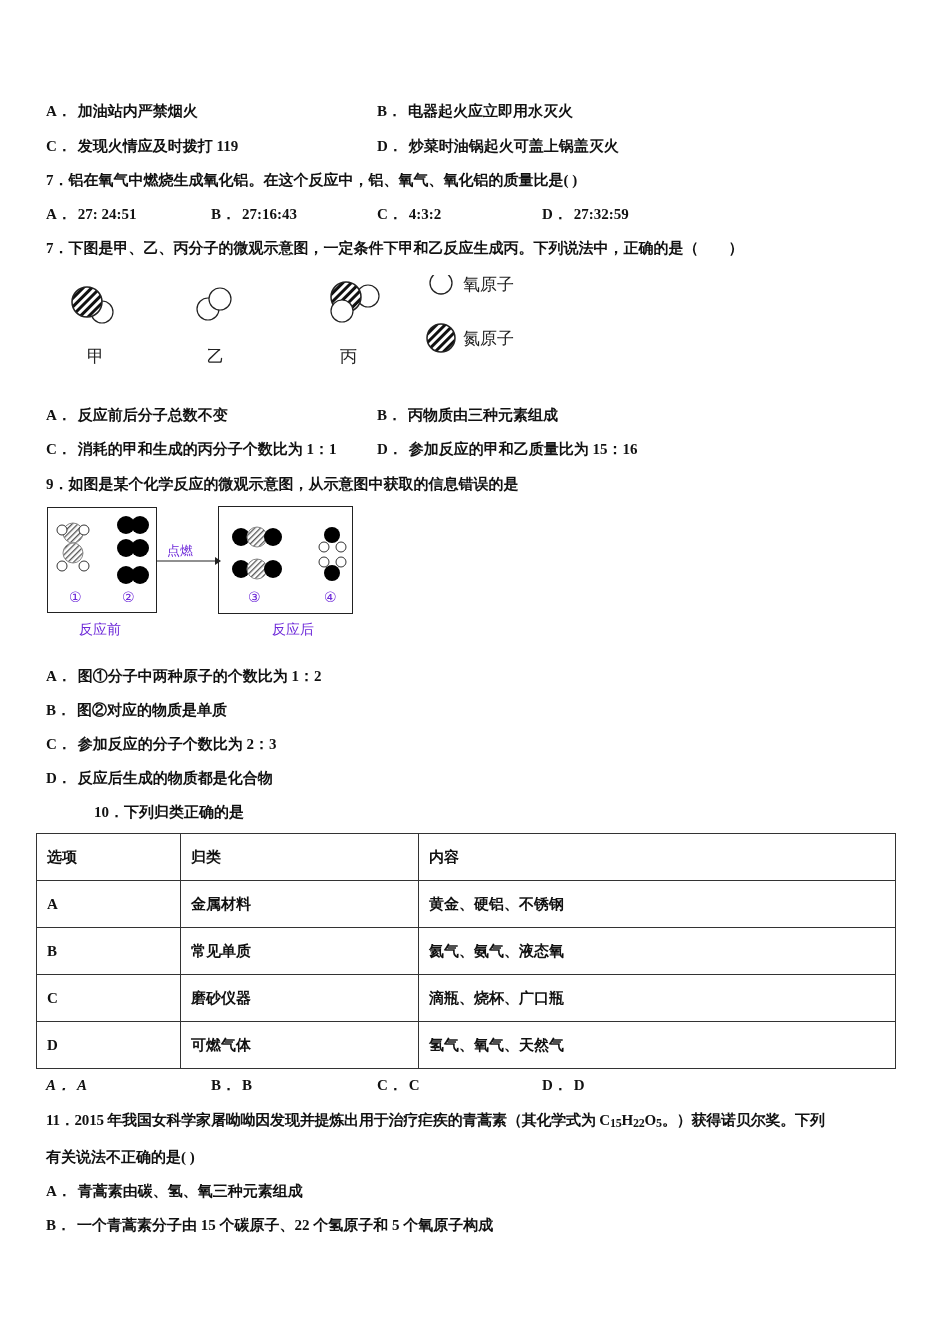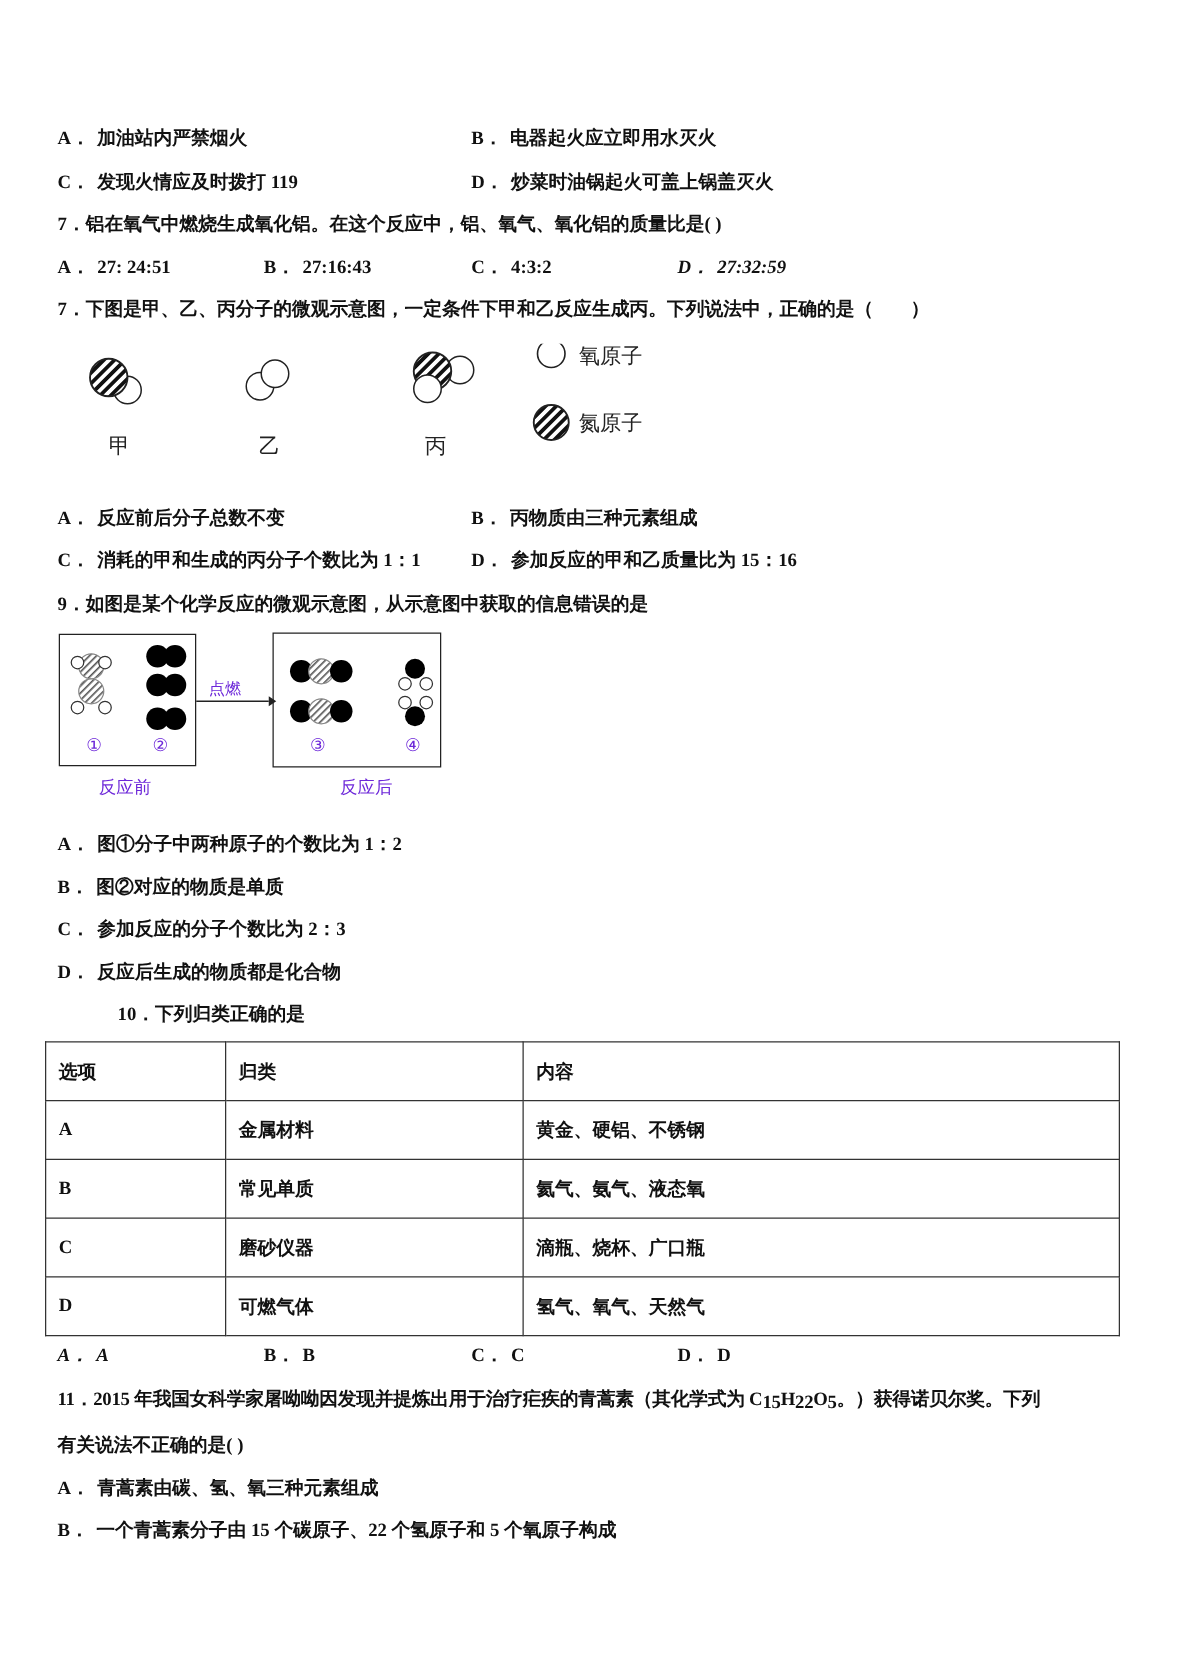--- a/index.html
+++ b/index.html
@@ -6,21 +6,21 @@
   body {
     width: 950px; height: 1344px; position: relative; overflow: hidden;
     font-family: "Liberation Serif", "DejaVu Serif", serif;
     color: #111111;
   }
   .line {
     position: absolute; font-size: 15px; font-weight: bold; white-space: nowrap;
     line-height: 20px;
   }
   .opt-letter { display: inline-block; margin-right: 6px; }
-  sub.f { font-size: 15px; vertical-align: -2px; }
+  sub.f { font-size: 12px; vertical-align: -2px; }
 
   
   .fig8 { position: absolute; left: 60px; top: 275px; width: 480px; height: 100px; }
   .fig8 svg { position: absolute; left: 0; top: 0; }
   .fig-label {
     position: absolute; font-family: Liberation Mono, monospace; font-size: 17px;
     font-weight: normal; color: #222;
   }
 
   
@@ -61,21 +61,21 @@
 <div class="line" style="left:46px; top:170px;">7．铝在氧气中燃烧生成氧化铝。在这个反应中，铝、氧气、氧化铝的质量比是( )</div>
 <div class="line" style="left:46px; top:204px;">
   <span class="opt-letter">A．</span><span>27: 24:51</span>
 </div>
 <div class="line" style="left:211px; top:204px;">
   <span class="opt-letter">B．</span><span>27:16:43</span>
 </div>
 <div class="line" style="left:377px; top:204px;">
   <span class="opt-letter">C．</span><span>4:3:2</span>
 </div>
-<div class="line" style="left:542px; top:204px;font-style:italic;">
+<div class="line" style="left:542px; top:204px;">
   <span class="opt-letter">D．</span><span>27:32:59</span>
 </div>
 
 <div class="line" style="left:46px; top:238px;">7．下图是甲、乙、丙分子的微观示意图，一定条件下甲和乙反应生成丙。下列说法中，正确的是（　　）</div>
 
 <div class="fig8">
   <svg width="480" height="100" viewBox="0 0 480 100">
     <defs>
       <pattern id="hatch" patternUnits="userSpaceOnUse" width="6" height="6" patternTransform="rotate(45)">
         <rect width="6" height="6" fill="#fff"></rect>

